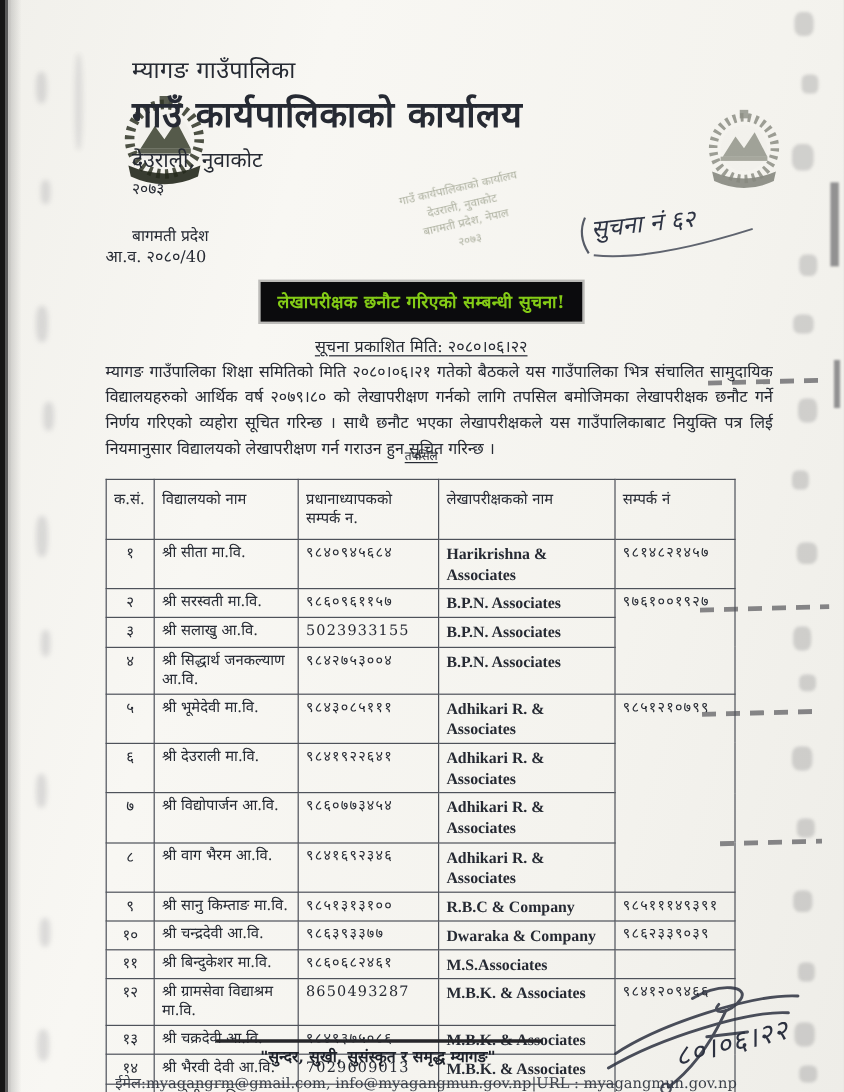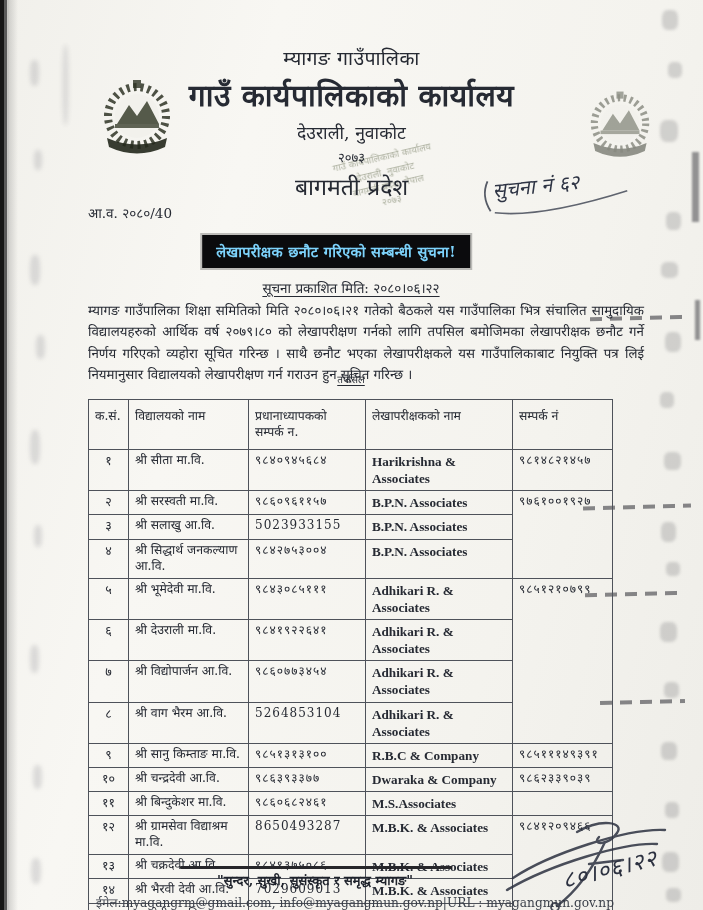--- a/index.html
+++ b/index.html
@@ -21,35 +21,35 @@
   .blob{position:absolute;background:rgba(95,95,105,.18);filter:blur(2px);border-radius:40%;}
   .rblob{position:absolute;background:rgba(85,85,92,.22);filter:blur(1.5px);border-radius:35%;}
   .dash{position:absolute;height:4px;opacity:.75;transform:rotate(-1.5deg);
     background:repeating-linear-gradient(90deg,rgba(60,60,66,.8) 0 12px,transparent 12px 20px);}
   .darkmark{position:absolute;background:rgba(50,50,56,.5);filter:blur(1px);}
   
   .logo{position:absolute;}
   .logo svg{display:block;}
   .logo.right{opacity:.52;}
   
-  .hdr{position:absolute;left:110px;right:110px;top:44px;text-align:center;z-index:3;}
+  .hdr{position:absolute;left:110px;right:110px;top:44px;z-index:3;}
   .h1{font-size:19.5px;letter-spacing:.3px;}
   .h2{font-size:30px;font-weight:600;margin-top:3px;letter-spacing:.5px;}
   .h3{font-size:17.5px;margin-top:5px;}
   .h4{font-size:13px;margin-top:4px;}
-  .h5{font-size:23px;margin-top:4px;}
+  .h5{font-size:13px;margin-top:21px;}
   .stamp{position:absolute;left:292px;top:150px;width:190px;text-align:center;
     transform:rotate(-13deg);color:rgba(122,128,104,.6);font-size:9.5px;line-height:1.55;
     filter:blur(.35px);z-index:1;}
   .fy{position:absolute;left:88px;top:204px;font-size:13.5px;z-index:3;}
   .hw-note{position:absolute;left:492px;top:168px;width:170px;transform:rotate(-6deg);
     color:#2e3444;font-size:20px;font-style:italic;z-index:4;}
   .hw-note svg{position:absolute;left:-14px;top:-4px;}
-  .notice-box{position:absolute;left:336px;top:235px;transform:translateX(-50%);
-    background:#0b0b0d;color:#7dd3fc;font-size:14.5px;font-weight:bold;
+  .notice-box{position:absolute;left:351px;top:235px;transform:translateX(-50%);
+    background:#0b0b0d;color:#84cc16;font-size:14.5px;font-weight:bold;
     padding:6px 14px 7px;white-space:nowrap;letter-spacing:.3px;z-index:3;
     box-shadow:0 0 0 2px rgba(10,10,10,.25);}
   .pub-date{position:absolute;left:351px;top:279px;transform:translateX(-50%);
     font-size:13.5px;font-weight:normal;white-space:nowrap;
     text-decoration:underline;text-underline-offset:3px;z-index:3;}
   .body-par{position:absolute;left:88px;top:300px;width:556px;font-size:13.3px;
     line-height:1.6;text-align:justify;z-index:3;}
   .tapasil{position:absolute;left:351px;top:372px;transform:translateX(-50%);
     font-size:10px;font-weight:normal;text-decoration:underline;text-underline-offset:2px;z-index:3;}
   
@@ -228,21 +228,21 @@
         </tr>
         <tr>
           <td class="c0">७</td>
           <td class="c1">श्री विद्योपार्जन आ.वि.</td>
           <td class="c2">९८६०७७३४५४</td>
           <td class="c3">Adhikari R. &amp; Associates</td>
         </tr>
         <tr>
           <td class="c0">८</td>
           <td class="c1">श्री वाग भैरम आ.वि.</td>
-          <td class="c2">5264853104</td>
+          <td class="c2">९८४१६९२३४६</td>
           <td class="c3">Adhikari R. &amp; Associates</td>
         </tr>
         <tr>
           <td class="c0">९</td>
           <td class="c1">श्री सानु किम्ताङ मा.वि.</td>
           <td class="c2">९८५१३१३१००</td>
           <td class="c3">R.B.C &amp; Company</td>
           <td class="c4">९८५१११४९३९१</td>
         </tr>
         <tr>

